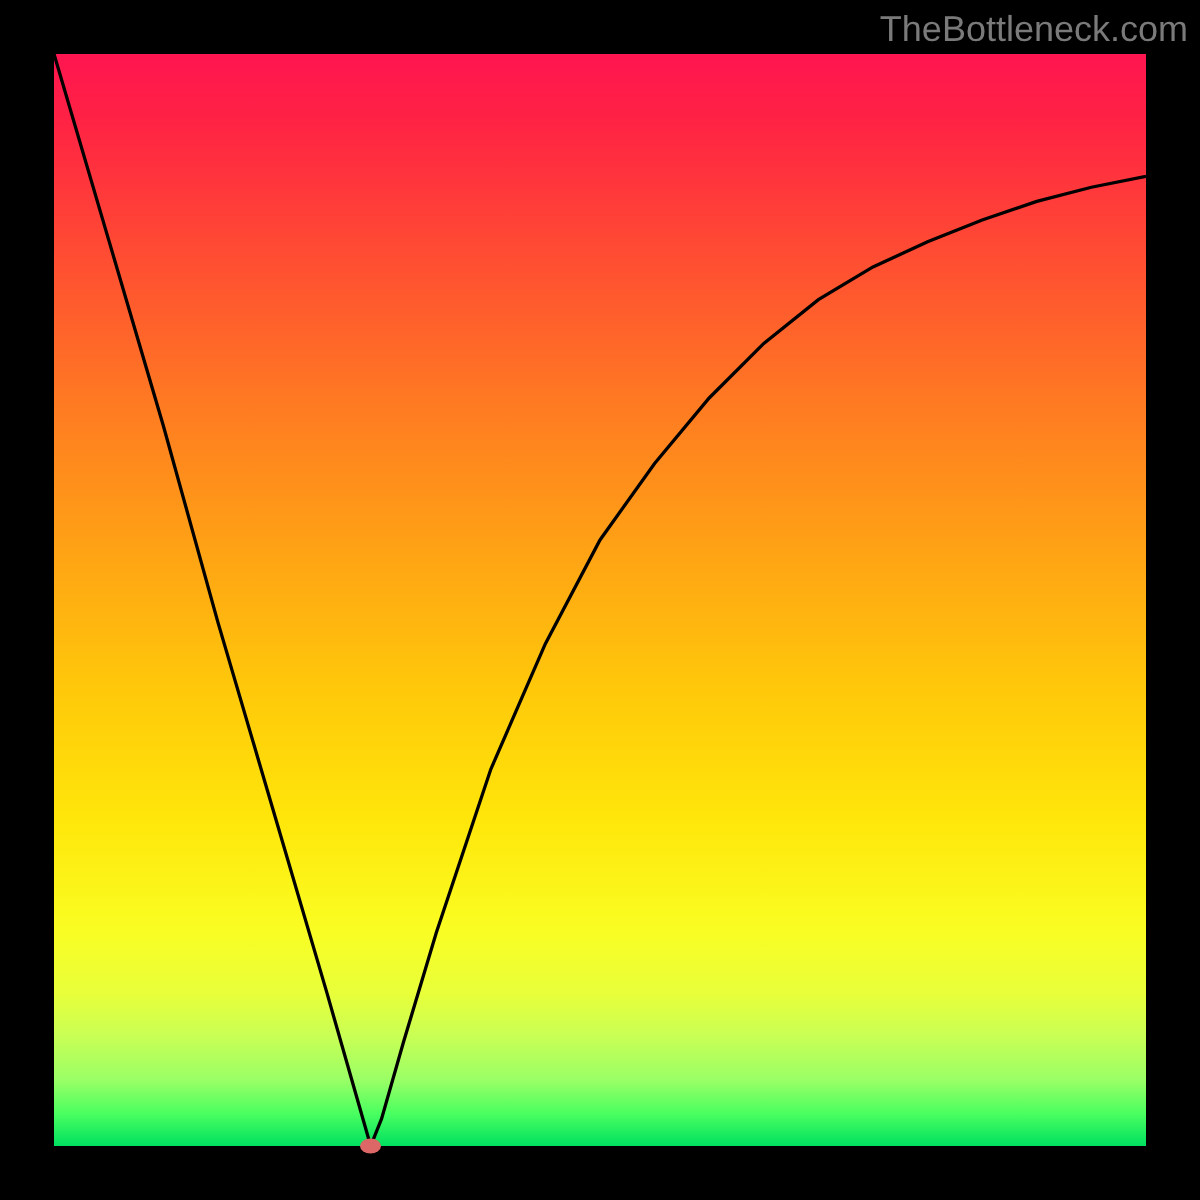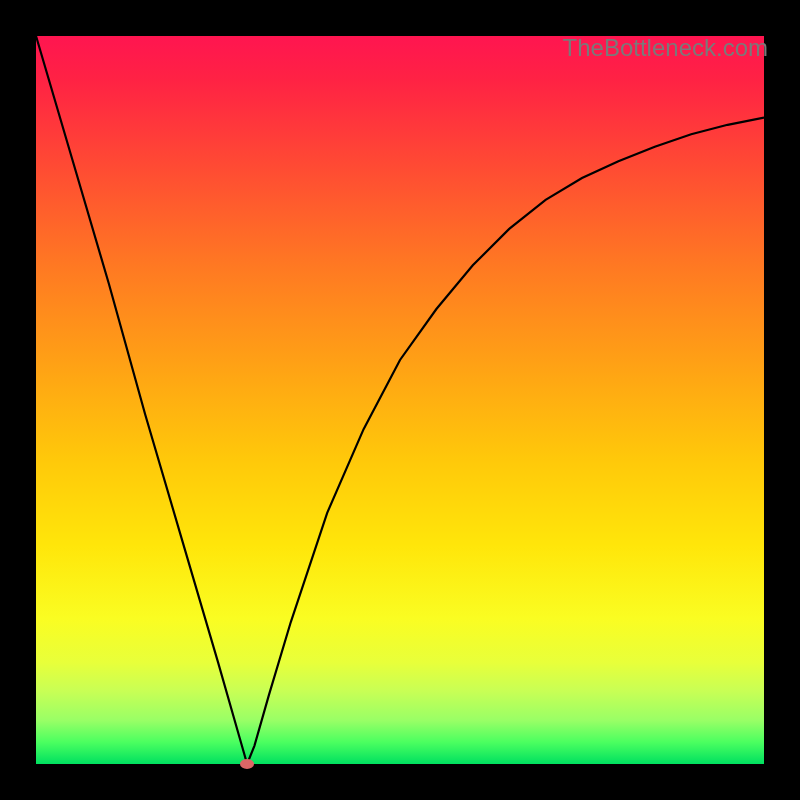--- a/index.html
+++ b/index.html
@@ -1,17 +1,17 @@
 <!DOCTYPE html>
 <html><head>
 <meta charset="utf-8">
 <style>
   * { margin: 0; padding: 0; box-sizing: border-box; }
   body { width: 800px; height: 800px; background: #000; position: relative; font-family: Arial, sans-serif; }
-  .watermark { position: absolute; top: 6px; right: 32px; color: #7a7a7a; font-size: 24px; font-weight: 500; z-index: 5; margin-top: 28px; }
+  .watermark { position: absolute; top: 6px; right: 8px; color: #7a7a7a; font-size: 24px; font-weight: 500; z-index: 5; }
   .inner-frame { position: absolute; left: 36px; top: 36px; width: 728px; height: 728px; }
   .gradient { position: absolute; inset: 0; background: linear-gradient(to bottom,
       #ff1550 0%,
       #ff2244 6%,
       #ff4b33 18%,
       #ff7a22 32%,
       #ffa414 46%,
       #ffc80a 58%,
       #ffe60a 70%,
       #fafd22 80%,

